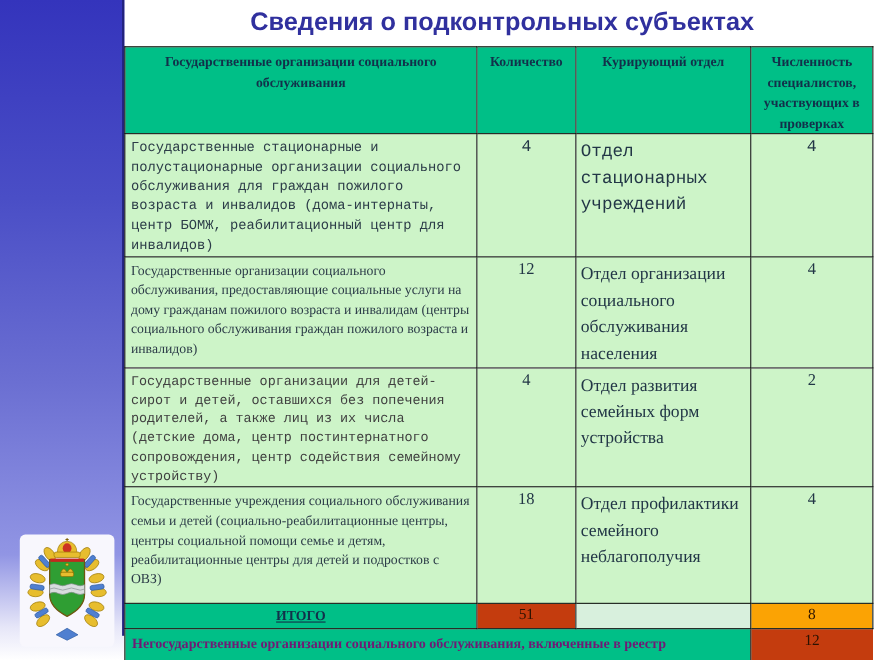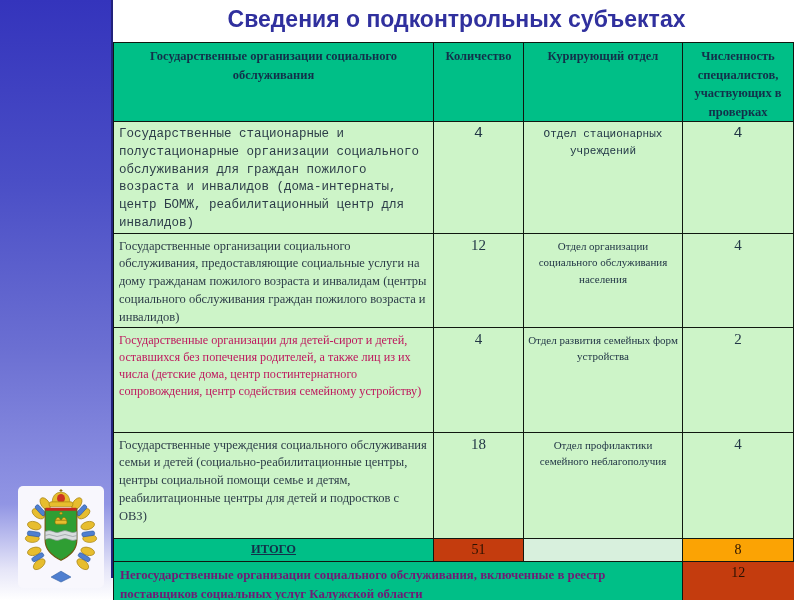--- a/index.html
+++ b/index.html
@@ -37,26 +37,26 @@
   tr.h-r1 { height:95px;font-family:Liberation Mono, monospace; }
   tr.h-r2 { height:94px; }
   tr.h-r3 { height:105px; }
   tr.h-r4 { height:106px; }
   tr.h-total { height:23px; }
   tr.h-ngo { height:37px; }
   td.name {
     background:#cdf4c8; font-size:12.5px; line-height:1.42;
     padding:4px 6px 0 5px; text-align:left; color:#2c3c48;
   }
-  td.name.sans { font-family:Liberation Serif, serif; font-size:12.2px; color:#be185d; }
+  td.name.sans { font-family:Liberation Mono, monospace; font-size:12.2px; color:#404040; }
   td.num {
     background:#cdf4c8; font-size:15px; text-align:center; padding-top:3px;
   }
   td.dept {
-    background:#cdf4c8; font-size:11px; line-height:1.5; text-align:center;
+    background:#cdf4c8; font-size:16px; line-height:1.5; 
     padding:4px 4px 0 4px; color:#223646;
   }
   td.total-label {
     background:#00bf87; font-weight:bold; font-size:12.5px; color:#12304a;
     text-align:center; vertical-align:middle; padding:0;text-decoration:underline;
   }
   td.cell-red   { background:#c43c0e; font-size:14px; text-align:center; vertical-align:middle; color:#2a1202; }
   td.cell-empty { background:#d8f0dd; }
   td.cell-orange{ background:#fba304; font-size:14px; text-align:center; vertical-align:middle; color:#2a1202; }
   td.ngo-text {

